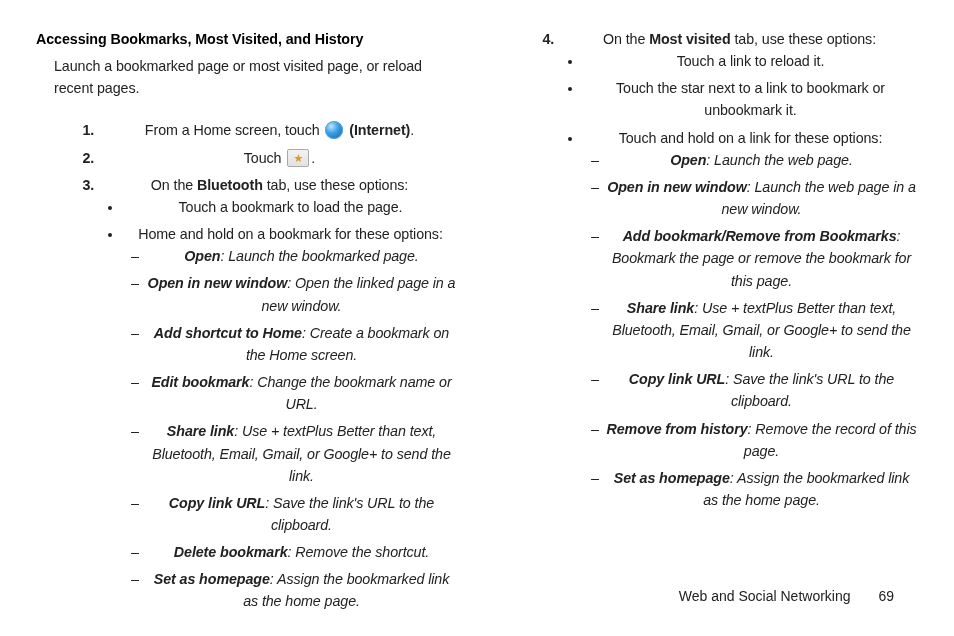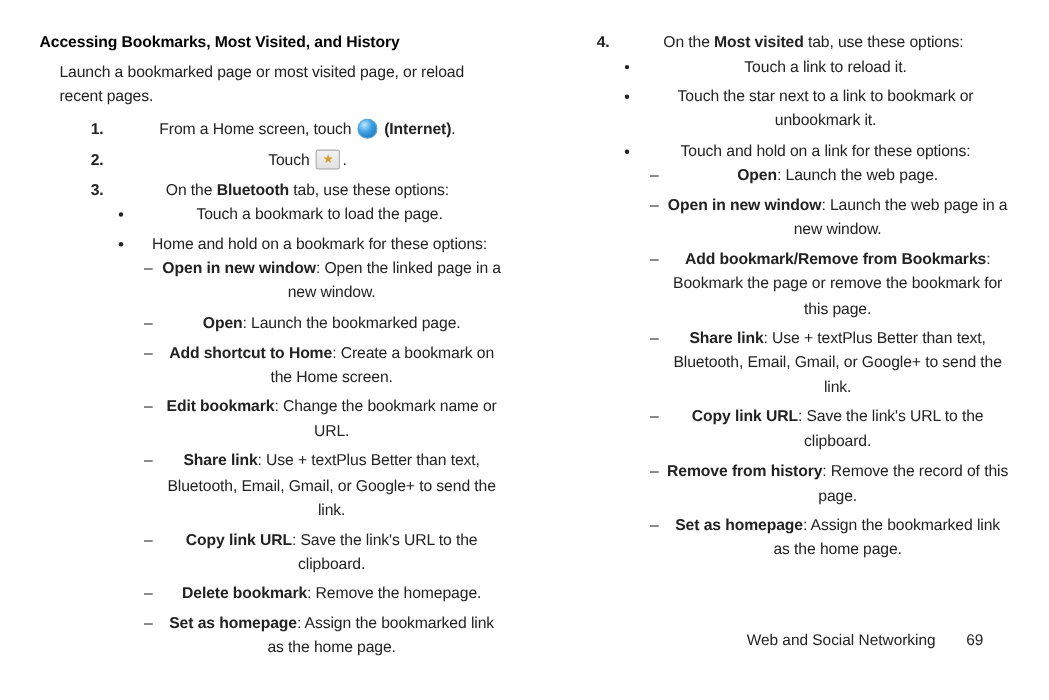--- a/index.html
+++ b/index.html
@@ -21,21 +21,21 @@
     }
     .col { flex: 1 1 50%; }
     .col-left { max-width: 438px; }
     .col-right { max-width: 438px; }
 
     .section-title {
       font-weight: 800;
       color: #000000;
       margin-bottom: 5px;
     }
-    .intro { margin: 0 0 8px 18px; }
+    .intro { margin: 0 0 20px 18px; }
 
     ol.steps {
       list-style: decimal;
       margin-left: 58px;
       padding-left: 4px;
       text-align: center;
     }
     ol.steps > li {
       margin-bottom: 5px;
       padding-left: 3px;
@@ -52,20 +52,21 @@
     ul.bullets > li { margin-bottom: 5px; }
 
     ul.dashes {
       list-style: none;
       margin-left: 8px;
     }
     ul.dashes > li {
       position: relative;
       padding-left: 14px;
       margin-bottom: 5px;
+      font-style: italic;
     }
     ul.dashes > li::before {
       content: "–";
       position: absolute;
       left: 0;
       top: 0;
     }
 
     .icon-internet {
       display: inline-block;
@@ -91,21 +92,21 @@
       position: absolute;
       top: -1px; left: 0; right: 0;
       text-align: center;
       font-size: 11px;
       color: #d89a2a;
       line-height: 18px;
     }
 
     .footer {
       position: absolute;
-      bottom: 43px;
+      bottom: 28px;
       right: 60px;
       font-size: 14px;
       letter-spacing: 0;
     }
     .footer .pagenum { margin-left: 24px; }
   </style>
 </head>
 <body>
 
 <div class="page">
@@ -123,27 +124,27 @@
         <span>Touch </span>
         <span class="icon-bookmarks"></span><span>.</span>
       </li>
       <li>
         <span>On the </span><span class="bold">Bluetooth</span><span> tab, use these options:</span>
         <ul class="bullets">
           <li>Touch a bookmark to load the page.</li>
           <li>
             <span>Home and hold on a bookmark for these options:</span>
             <ul class="dashes">
+              <li><span class="bold">Open</span><span>: Launch the bookmarked page.</span></li>
               <li><span class="bold">Open in new window</span><span>: Open the linked page in a new window.</span></li>
-              <li><span class="bold">Open</span><span>: Launch the bookmarked page.</span></li>
               <li><span class="bold">Add shortcut to Home</span><span>: Create a bookmark on the Home screen.</span></li>
               <li><span class="bold">Edit bookmark</span><span>: Change the bookmark name or URL.</span></li>
               <li><span class="bold">Share link</span><span>: Use + textPlus Better than text, Bluetooth, Email, Gmail, or Google+ to send the link.</span></li>
               <li><span class="bold">Copy link URL</span><span>: Save the link's URL to the clipboard.</span></li>
-              <li><span class="bold">Delete bookmark</span><span>: Remove the homepage.</span></li>
+              <li><span class="bold">Delete bookmark</span><span>: Remove the shortcut.</span></li>
               <li><span class="bold">Set as homepage</span><span>: Assign the bookmarked link as the home page.</span></li>
             </ul>
           </li>
         </ul>
       </li>
     </ol>
   </div>
 
   <div class="col col-right">
     <ol class="steps" start="4">

